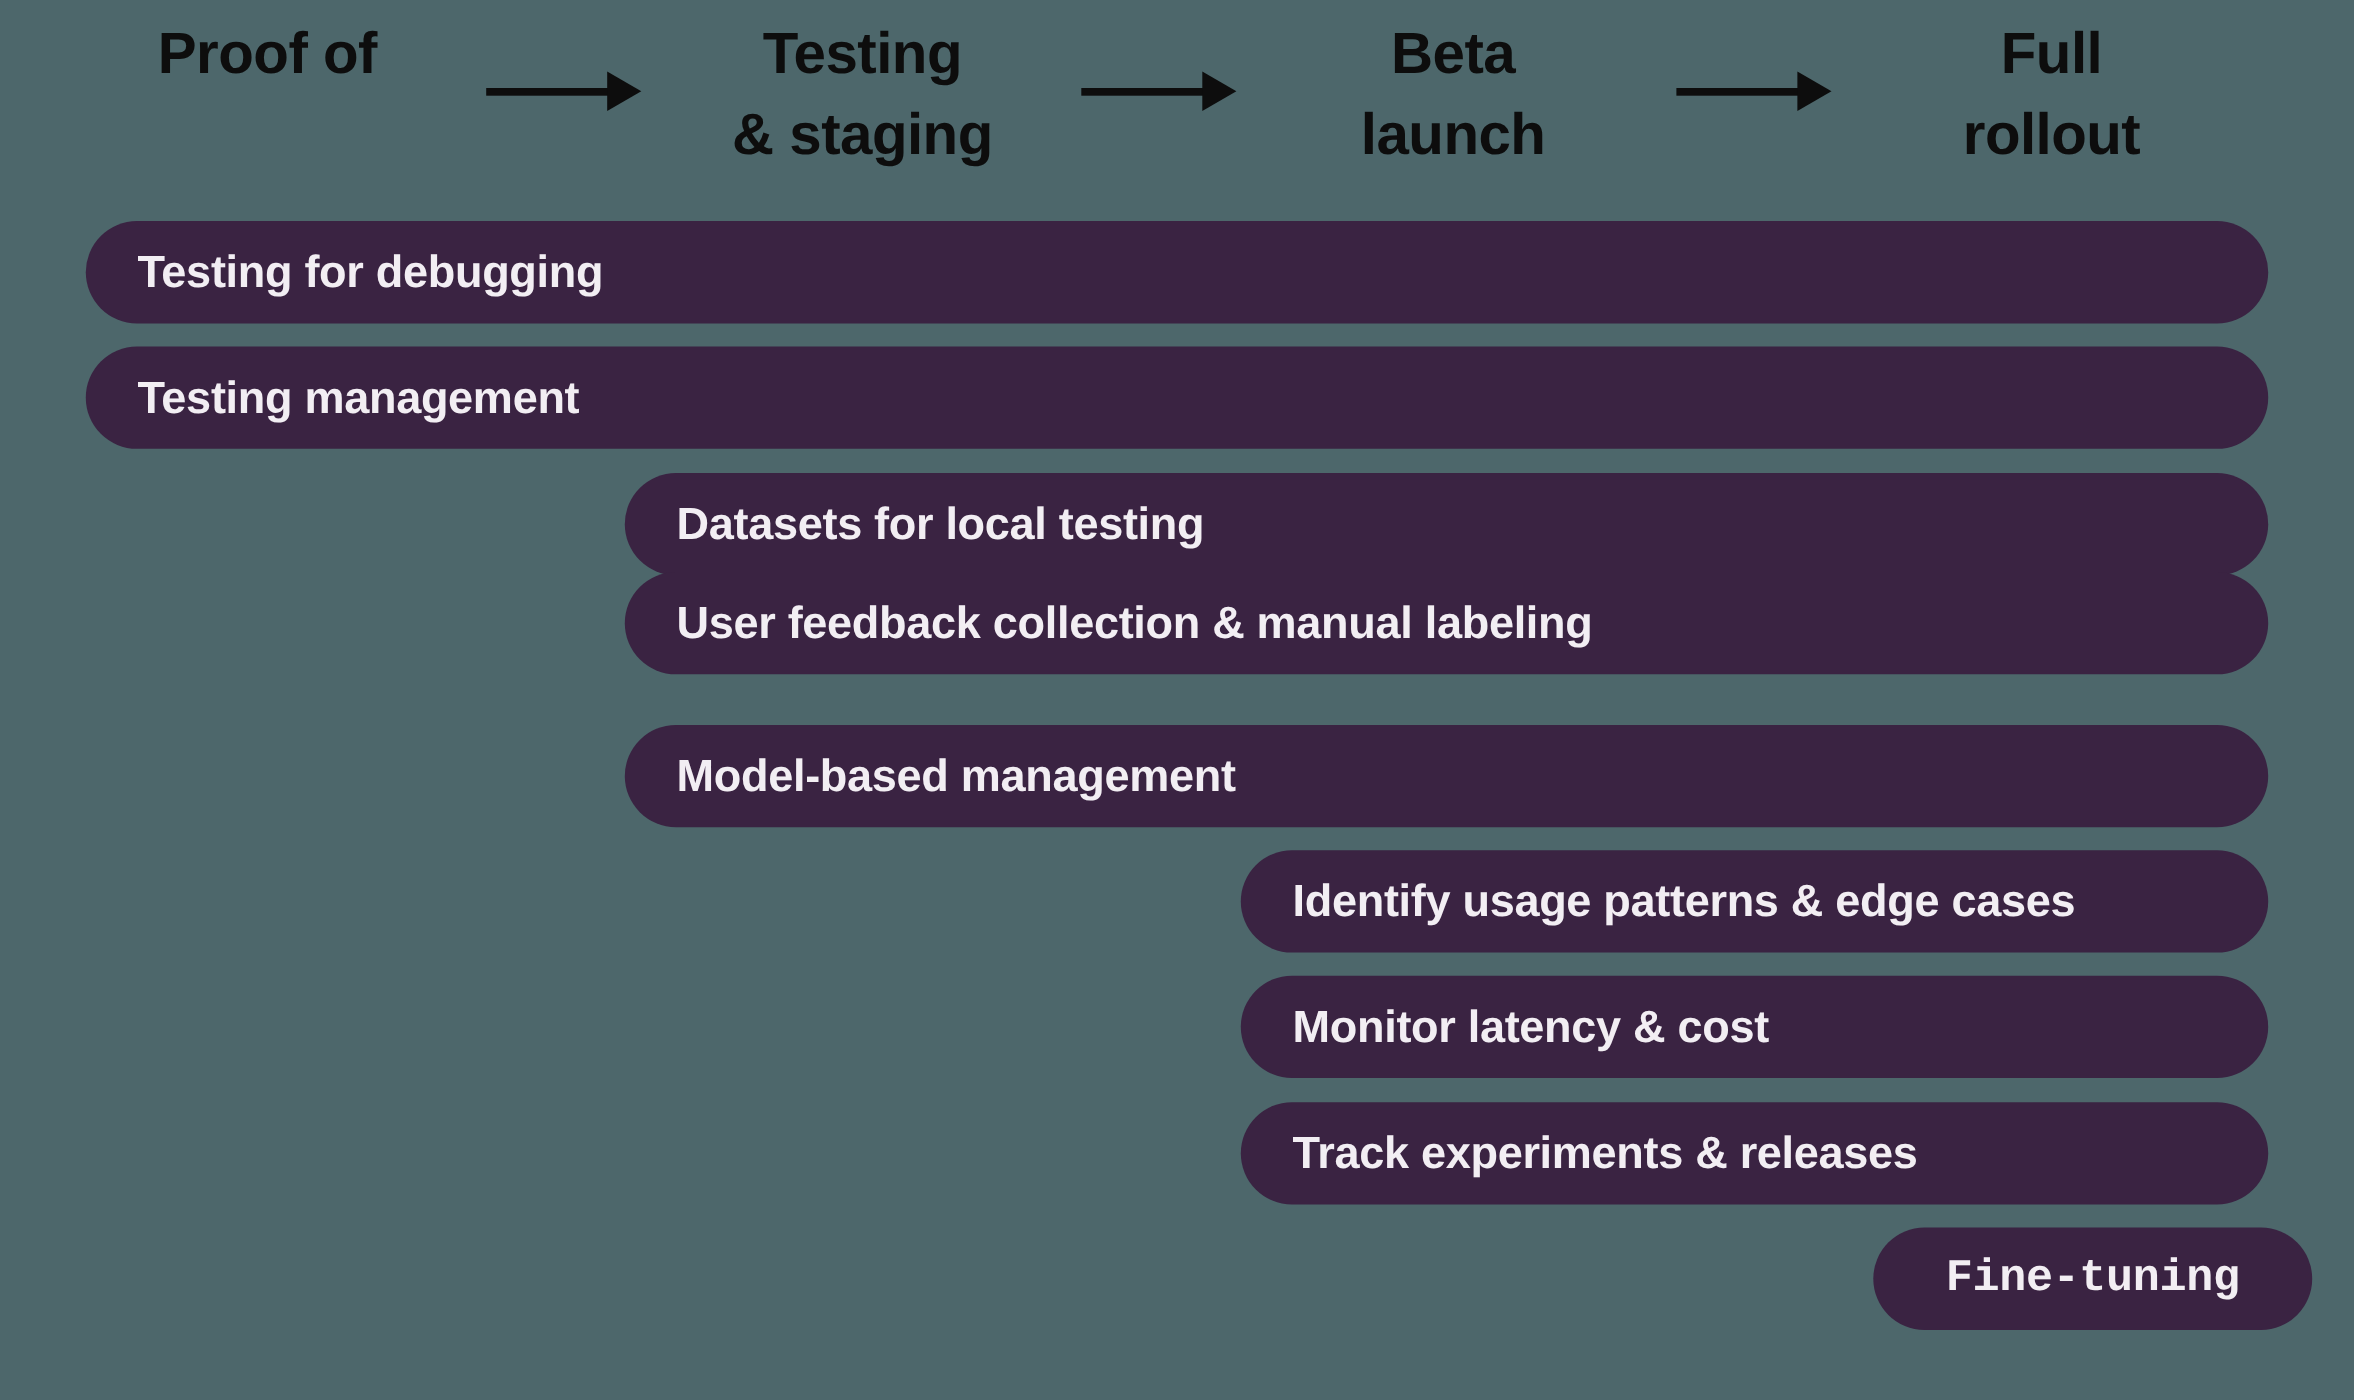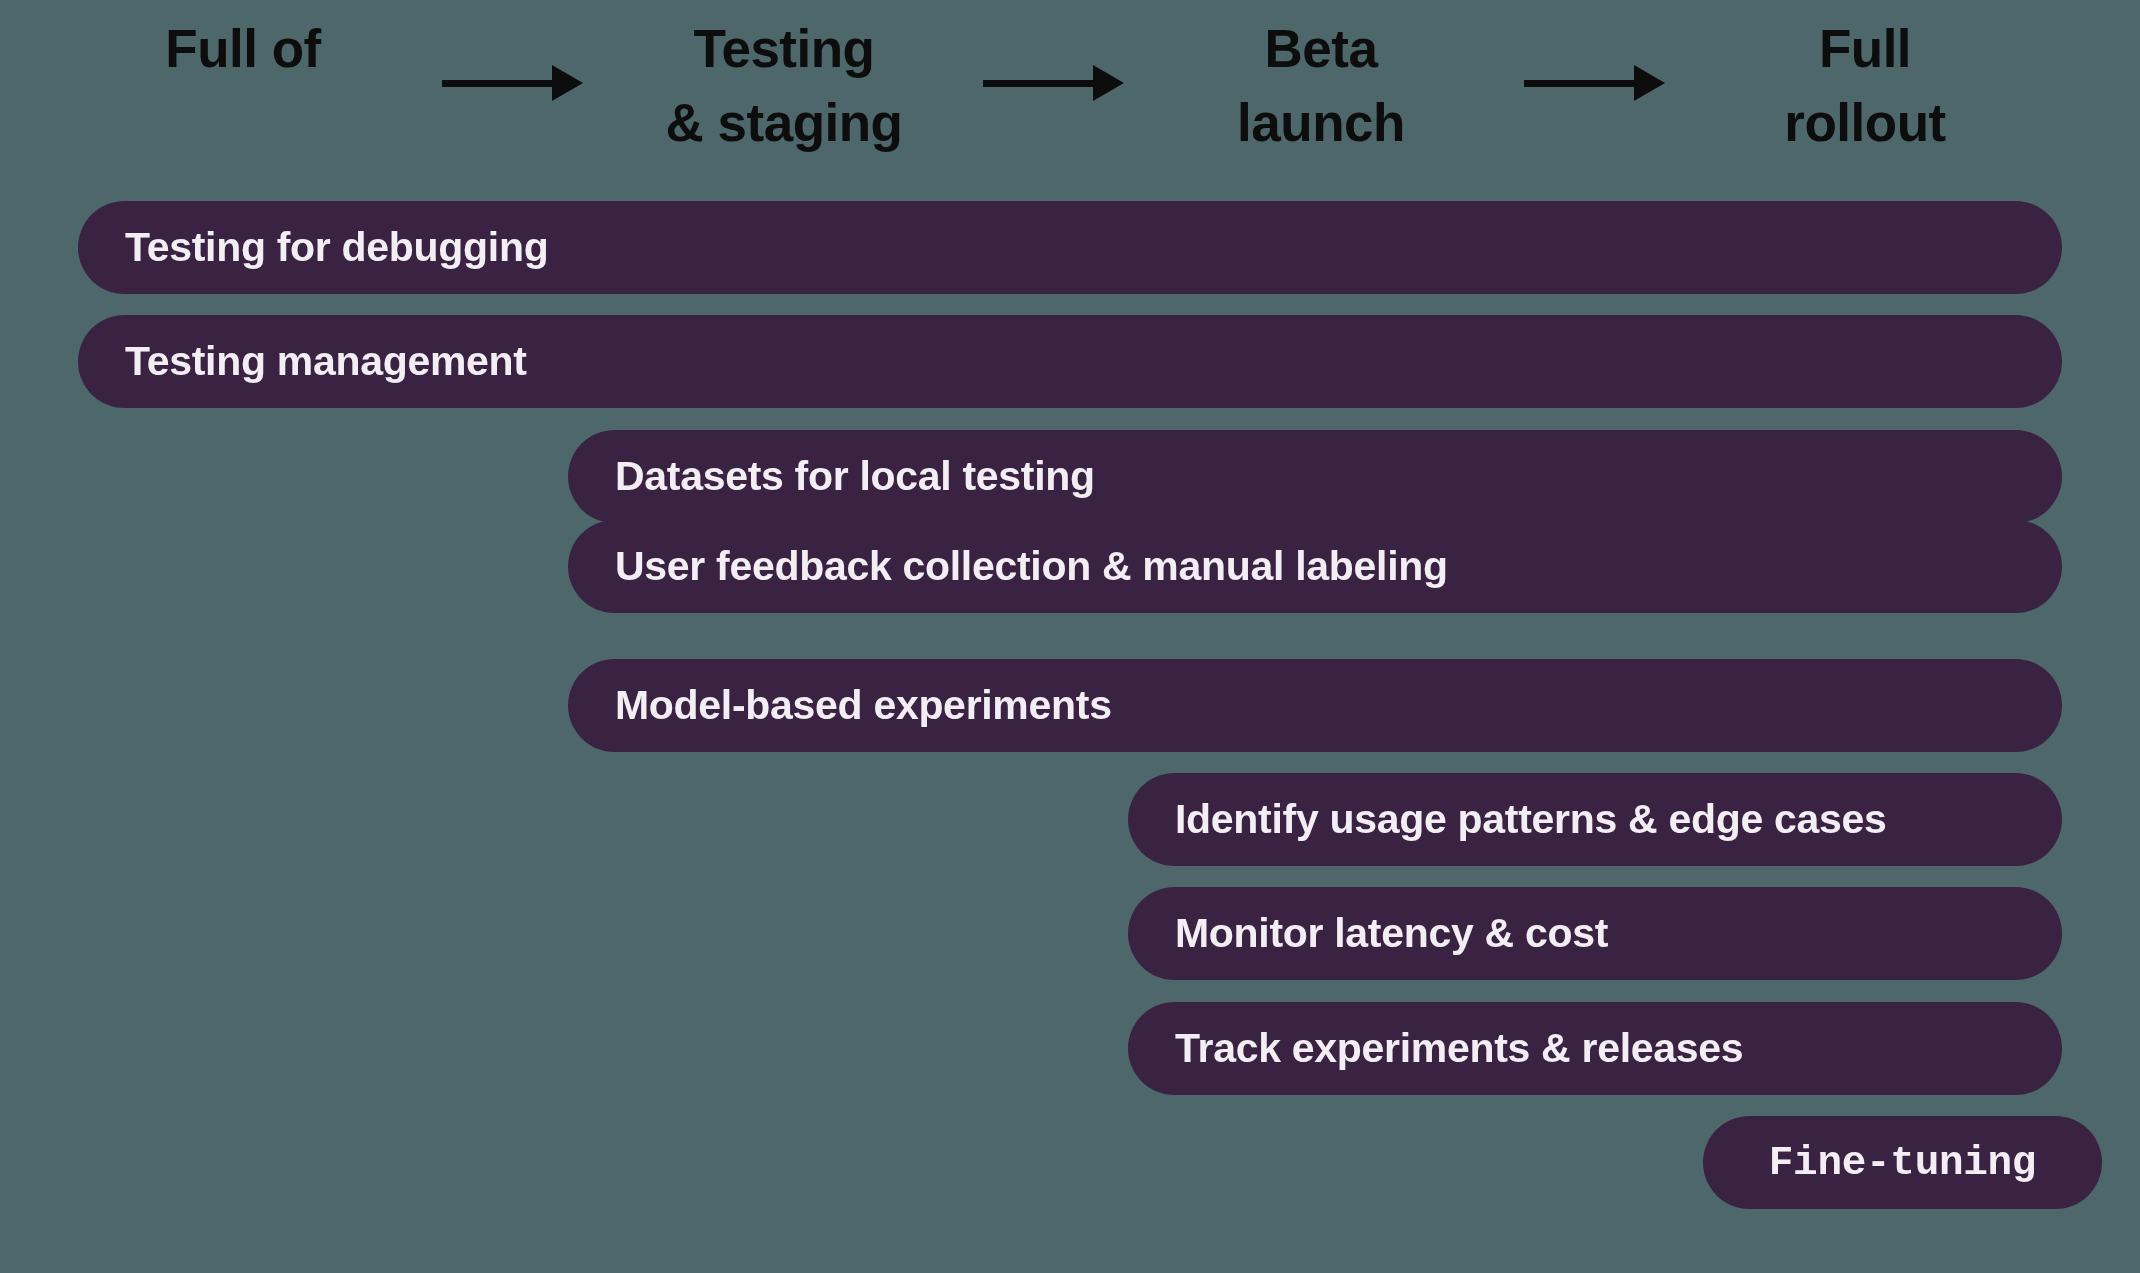--- a/index.html
+++ b/index.html
@@ -86,21 +86,21 @@
   .gB { left: 568px;  width: 1494px; }
   .gC { left: 1128px; width: 934px;  }
   .gD { left: 1703px; width: 399px; font-family: Liberation Mono, monospace;  }
 </style>
 </head>
 <body>
 
 <div class="canvas">
 
   <div class="phase" style="left:243px">
-    <span>Full of</span>
+    <span>Proof of</span>
   </div>
   <div class="phase" style="left:784px">
     <span>Testing</span>
     <span>&amp; staging</span>
   </div>
   <div class="phase" style="left:1321px">
     <span>Beta</span>
     <span>launch</span>
   </div>
   <div class="phase" style="left:1865px">
@@ -118,19 +118,19 @@
   </div>
   <div class="arrow" style="left:1524px">
     <div class="shaft"></div>
     <div class="head"></div>
   </div>
 
   <div class="bar r1 gA">Testing for debugging</div>
   <div class="bar r2 gA">Testing management</div>
   <div class="bar r3 gB">Datasets for local testing</div>
   <div class="bar r4 gB">User feedback collection &amp; manual labeling</div>
-  <div class="bar r5 gB">Model-based experiments</div>
+  <div class="bar r5 gB">Model-based management</div>
   <div class="bar r6 gC">Identify usage patterns &amp; edge cases</div>
   <div class="bar r7 gC">Monitor latency &amp; cost</div>
   <div class="bar r8 gC">Track experiments &amp; releases</div>
   <div class="bar r9 gD centered">Fine-tuning</div>
 
 </div>
 
 </body></html>

